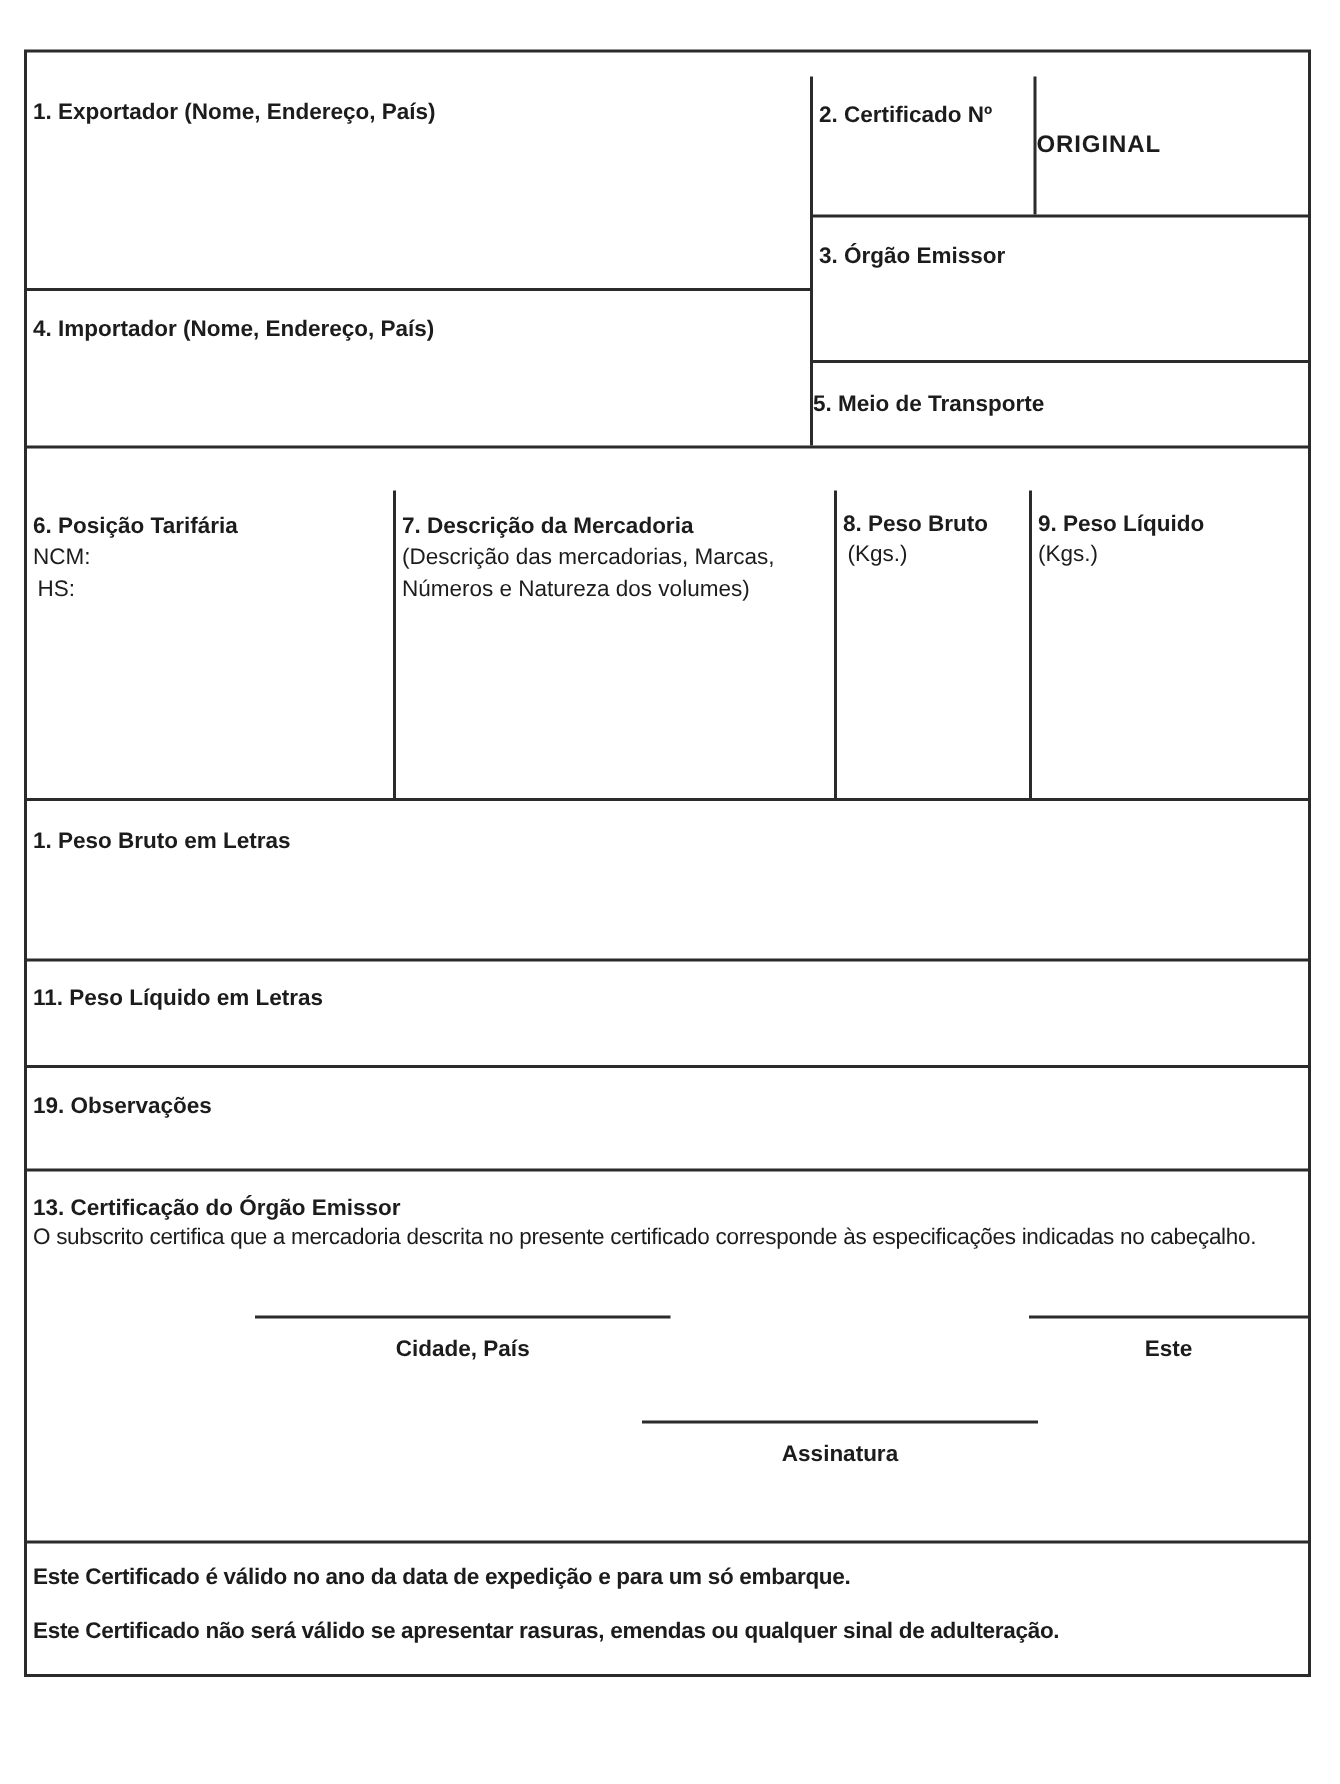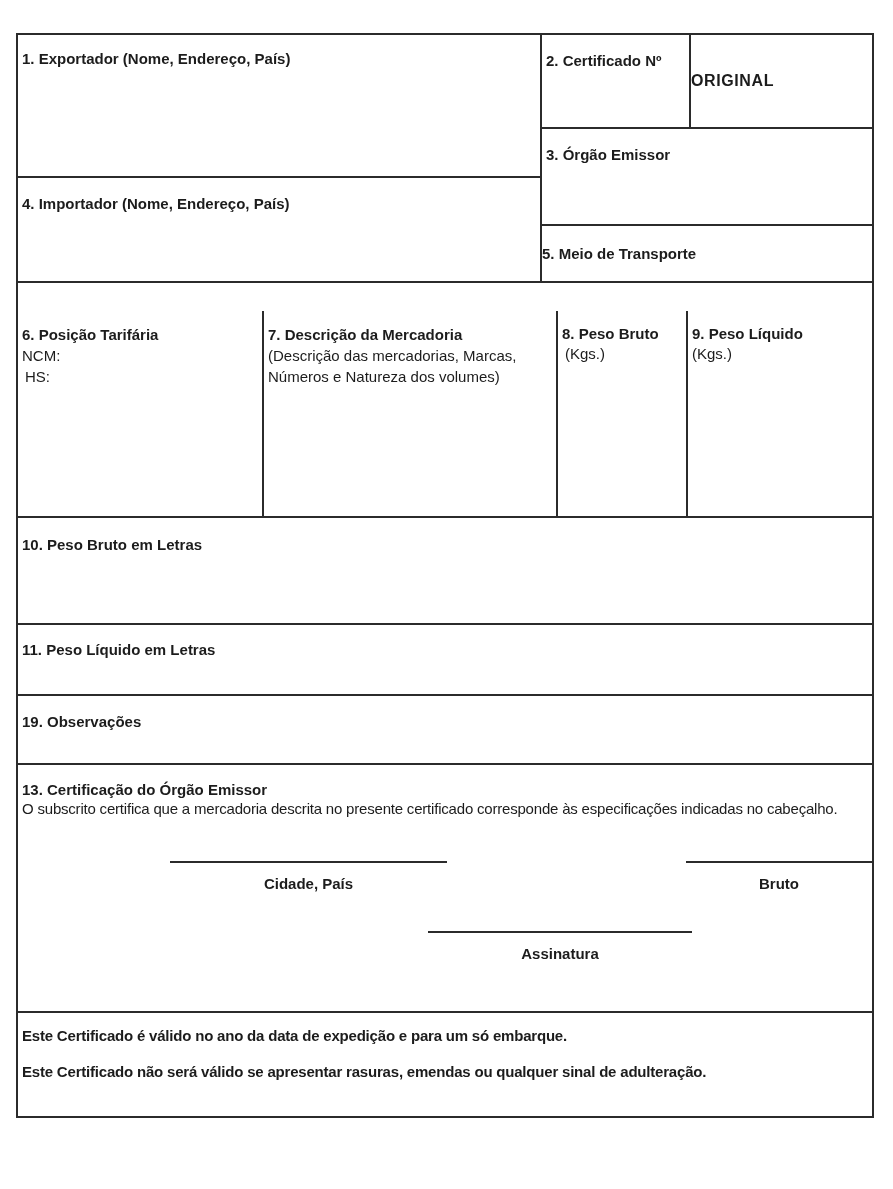--- a/index.html
+++ b/index.html
@@ -14,21 +14,21 @@
     position: absolute; left: 16px; top: 33px;
     width: 858px; height: 1085px;
     border: 2px solid #2b2b2b;
     display: flex; flex-direction: column;
     background: #fff;
   }
   .lbl { font-weight: bold; font-size: 15px; line-height: 19px; display: block; }
   .reg { font-weight: normal; font-size: 15px; line-height: 21px; display: block; }
 
   
-  .secA { height: 248px; border-bottom: 2px solid #2b2b2b; display: flex; }
+  .secA { height: 248px; border-bottom: 2px solid #2b2b2b; display: flex; margin-top: 16px; }
   .colL { width: 524px; border-right: 2px solid #2b2b2b; display: flex; flex-direction: column; }
   .c1 { height: 143px; border-bottom: 2px solid #2b2b2b; padding: 14px 4px; }
   .c4 { flex: 1; padding: 16px 4px; }
   .colR { flex: 1; display: flex; flex-direction: column; }
   .rowCert { height: 107px; border-bottom: 2px solid #2b2b2b; display: flex; }
   .c2 { width: 149px; border-right: 2px solid #2b2b2b; padding: 16px 4px; }
   .orig { flex: 1; display: flex; align-items: center; justify-content: flex-start; }
   .orig span { font-weight: bold; font-size: 16px; letter-spacing: 0.6px; }
   .c3 { height: 105px; border-bottom: 2px solid #2b2b2b; padding: 16px 4px; }
   .c5 { flex: 1; padding: 18px 0; }
@@ -112,38 +112,38 @@
       <span class="lbl">8. Peso Bruto</span>
       <span class="reg hs-pad">(Kgs.)</span>
     </div>
     <div class="c9">
       <span class="lbl">9. Peso Líquido</span>
       <span class="reg">(Kgs.)</span>
     </div>
   </div>
 
   <div class="r10">
-    <span class="lbl">10. Peso Bruto em Letras</span>
+    <span class="lbl">1. Peso Bruto em Letras</span>
   </div>
   <div class="r11">
     <span class="lbl">11. Peso Líquido em Letras</span>
   </div>
   <div class="r12">
     <span class="lbl">19. Observações</span>
   </div>
 
   <div class="s13">
     <span class="lbl">13. Certificação do Órgão Emissor</span>
     <span class="body">O subscrito certifica que a mercadoria descrita no presente certificado corresponde às especificações indicadas no cabeçalho.</span>
 
     <div class="sigline line-city"></div>
     <div class="sig-label lbl-city">Cidade, País</div>
 
     <div class="sigline line-date"></div>
-    <div class="sig-label lbl-date">Bruto</div>
+    <div class="sig-label lbl-date">Este</div>
 
     <div class="sigline line-sign"></div>
     <div class="sig-label lbl-sign">Assinatura</div>
   </div>
 
   <div class="footerSec">
     <div class="note">Este Certificado é válido no ano da data de expedição e para um só embarque.</div>
     <div class="note">Este Certificado não será válido se apresentar rasuras, emendas ou qualquer sinal de adulteração.</div>
   </div>
 

